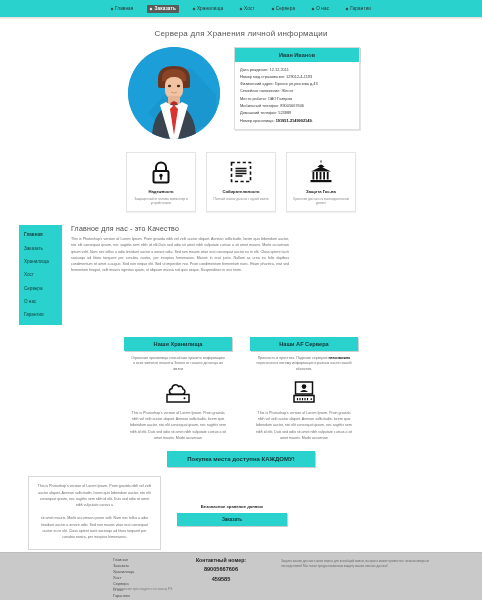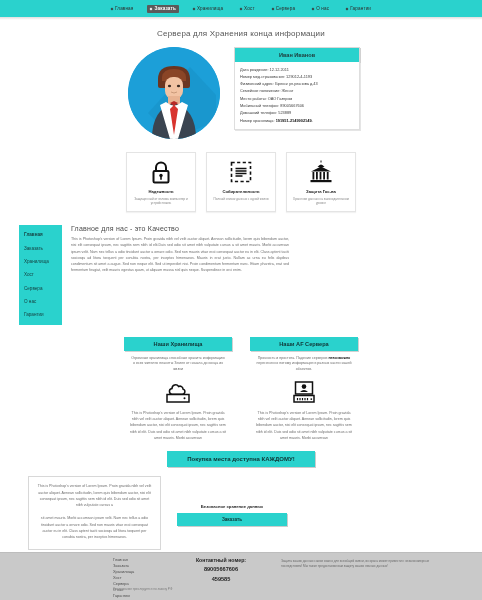--- a/index.html
+++ b/index.html
@@ -301,21 +301,21 @@
       <div class="navitem">
         <span class="bullet"></span>
         <span>О нас</span>
       </div>
       <div class="navitem">
         <span class="bullet"></span>
         <span>Гарантии</span>
       </div>
     </div>
 
-  <div class="hero-title">Сервера для Хранения конца информации</div>
+  <div class="hero-title">Сервера для Хранения личной информации</div>
 
   <div class="hero">
     <div class="avatar-wrap">
       <div class="avatar-circle">
         <svg viewBox="0 0 92 92" width="92" height="92">
           <circle cx="46" cy="46" r="46" fill="#1c9fd8"></circle>
           <path d="M62 20 L88 48 L88 74 L46 92 L20 66 Z" fill="#1890c6" opacity="0.55"></path>
           <path d="M30 32 q0-13 16-13 q16 0 16 13 l0 7 q0 2-2 2 l-28 0 q-2 0-2-2 z" fill="#6b3520"></path>
           <path d="M34 30 q1-8 12-8 q11 0 12 8 l0 4 l-24 0 z" fill="#8a4526"></path>
           <rect x="37" y="30" width="18" height="22" rx="8" fill="#f2c3a3"></rect>

